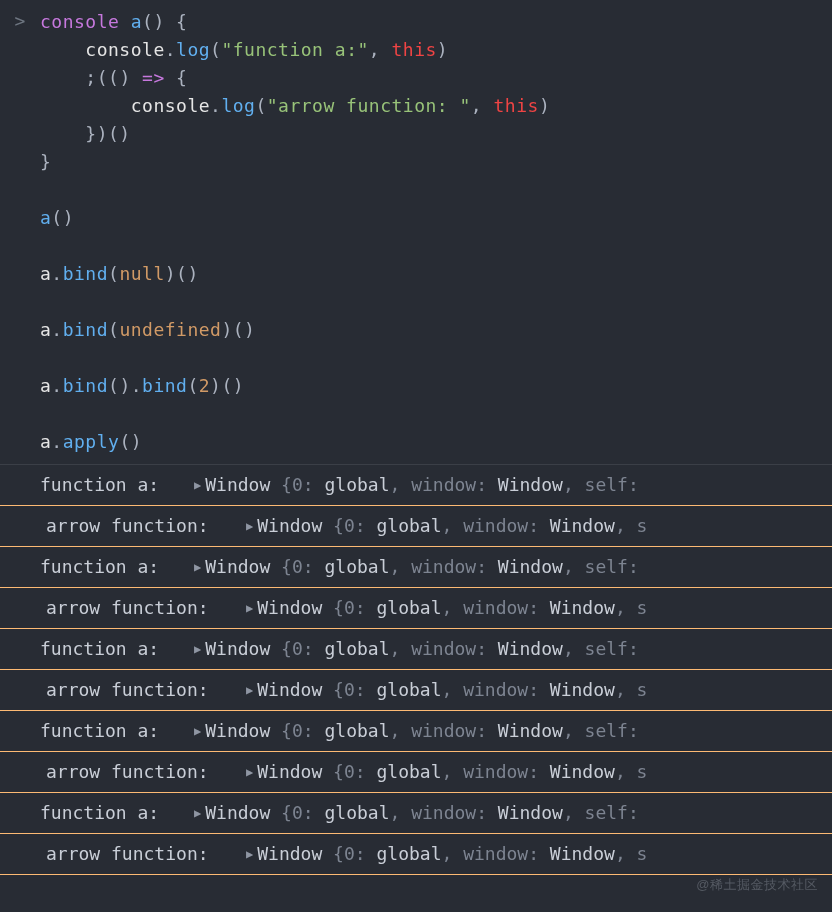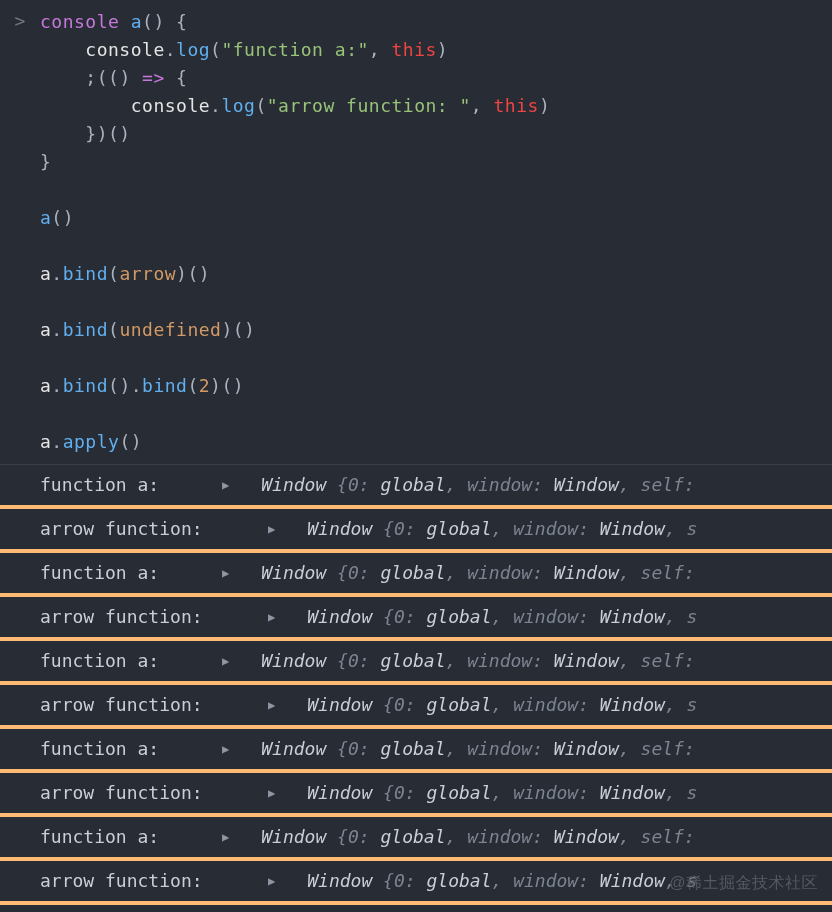--- a/index.html
+++ b/index.html
@@ -39,73 +39,71 @@
   .this { color: #ef4444; }
   .id   { color: #e5e5e5; }
   .num  { color: #d19a66; }
   .null { color: #d19a66; }
   .undef{ color: #d19a66; margin-top: 24px; }
 
   .output {
     border-top: 1px solid #3b3f47;
   }
   .out-line {
-    border-bottom: 4px solid #fdba74;
+    border-bottom: 1px solid #fdba74;
     padding: 7px 0 7px 40px;
     white-space: nowrap;
     overflow: hidden;
     line-height: 26px;
     display: flex;
     align-items: flex-end;
-    gap: 28px;
   }
   .lbl {
     color: #c9ced7;
     display: inline-block;
   }
   .lbl.func  { min-width: 154px; }
-  .lbl.arrow { min-width: 200px; }
+  .lbl.arrow { min-width: 200px; margin-left: 6px; }
   .tri {
     color: #8f96a3;
     font-size: 12px;
     margin-right: 4px;
   }
   .obj {
-    font-style: italic;
     color: #c9ced7;
   }
   .obj .dim { color: #7d8491; }
 
   .watermark {
     position: absolute;
     right: 14px;
     bottom: 18px;
     color: #555a63;
-    font-size: 16px;
+    font-size: 13px;
     font-family: sans-serif;
     letter-spacing: 0.5px;
   }
 </style>
 </head>
 <body>
 
 <div class="console">
 
   <div class="input-block">
     <div class="prompt">&gt;</div>
     <div class="code"><span class="kw">console</span> <span class="fn">a</span><span class="pn">()</span><span class="pn"> {</span>
 <span>    </span><span class="id">console</span><span class="pn">.</span><span class="fn">log</span><span class="pn">(</span><span class="str">"function a:"</span><span class="pn">, </span><span class="this">this</span><span class="pn">)</span>
 <span>    </span><span class="pn">;((</span><span class="pn">) </span><span class="kw">=&gt;</span><span class="pn"> {</span>
 <span>        </span><span class="id">console</span><span class="pn">.</span><span class="fn">log</span><span class="pn">(</span><span class="str">"arrow function: "</span><span class="pn">, </span><span class="this">this</span><span class="pn">)</span>
 <span>    </span><span class="pn">})()</span>
 <span class="pn">}</span>
 <span></span>
 <span class="fn">a</span><span class="pn">()</span>
 <span></span>
-<span class="id">a</span><span class="pn">.</span><span class="fn">bind</span><span class="pn">(</span><span class="null">arrow</span><span class="pn">)()</span>
+<span class="id">a</span><span class="pn">.</span><span class="fn">bind</span><span class="pn">(</span><span class="null">null</span><span class="pn">)()</span>
 <span></span>
 <span class="id">a</span><span class="pn">.</span><span class="fn">bind</span><span class="pn">(</span><span class="undef">undefined</span><span class="pn">)()</span>
 <span></span>
 <span class="id">a</span><span class="pn">.</span><span class="fn">bind</span><span class="pn">().</span><span class="fn">bind</span><span class="pn">(</span><span class="num">2</span><span class="pn">)()</span>
 <span></span>
 <span class="id">a</span><span class="pn">.</span><span class="fn">apply</span><span class="pn">()</span></div>
   </div>
 
   <div class="output" id="output">
       <div class="out-line">

